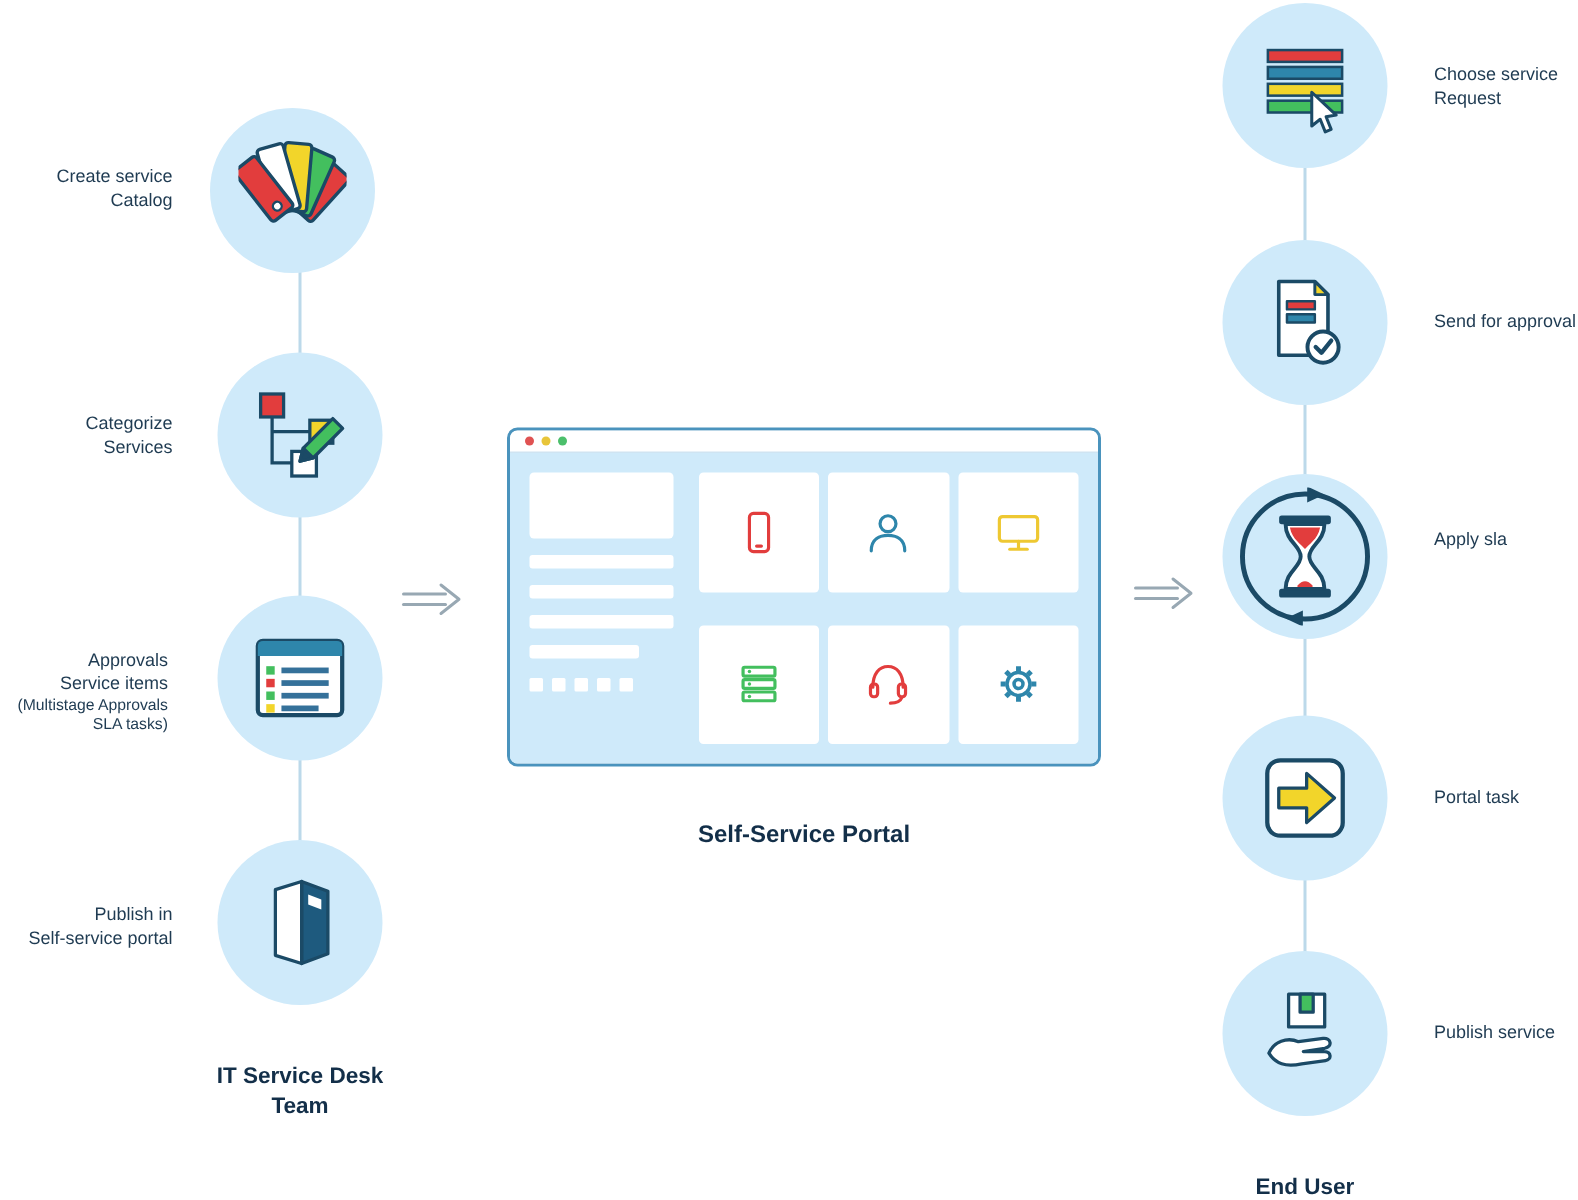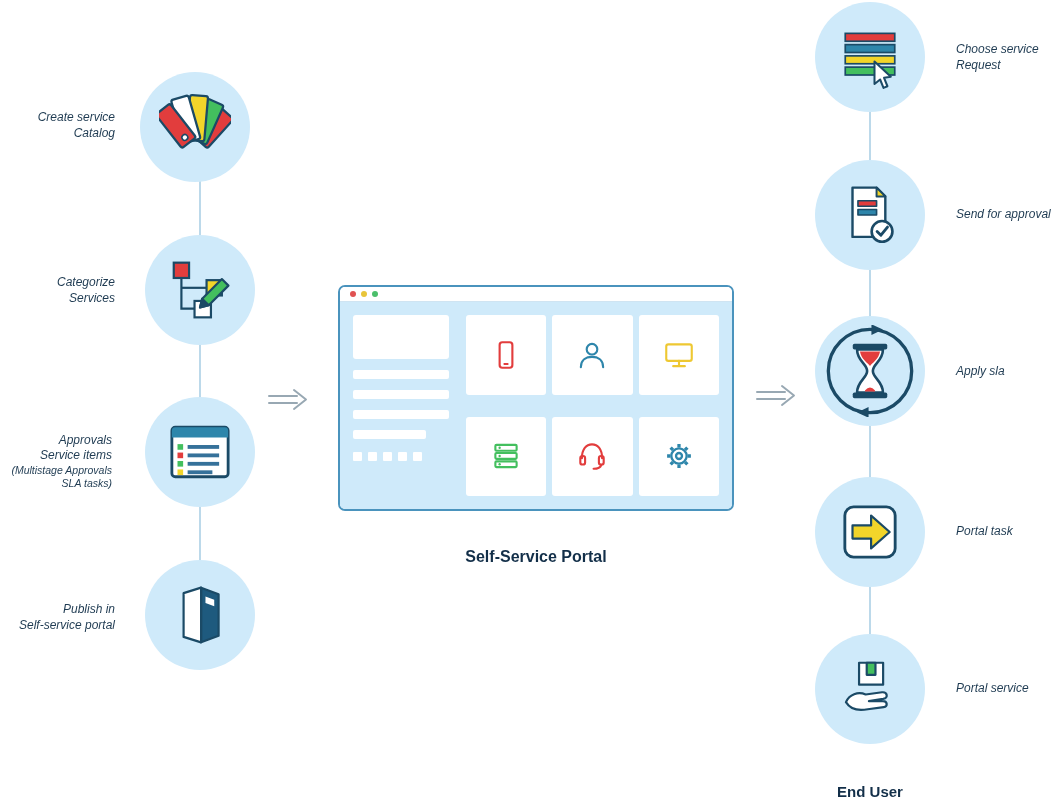--- a/index.html
+++ b/index.html
@@ -7,21 +7,21 @@
   #canvas { position:relative; width:1052px; height:800px; background:#ffffff; overflow:hidden; }
 
   .vline { position:absolute; width:2px; background:#bcd9ea; }
   #left-line  { left:199px; top:126px; height:490px; }
   #right-line { left:869px; top:57px;  height:632px; }
 
   .circle { position:absolute; width:110px; height:110px; border-radius:50%;
             background:#cfeafa; display:flex; align-items:center; justify-content:center; }
   .circle svg { display:block; }
 
-  .lbl { position:absolute; font-size:12px; line-height:1.3; color:#1f3b52; white-space:pre-line;font-style:italic; }
+  .lbl { position:absolute; font-size:12px; line-height:1.3; color:#1f3b52; white-space:pre-line; }
   .lbl-right { text-align:right; }
   .lbl-left  { text-align:left; }
   .sublbl { display:block; font-size:10.5px; color:#1f3b52; white-space:pre-line; }
 
   .col-title { position:absolute; font-size:15px; font-weight:bold; color:#132f49;
                text-align:center; line-height:1.35; white-space:pre-line; }
 
   .arrow { position:absolute; }
 
   
@@ -123,20 +123,22 @@
       <g stroke="#1b4a66" stroke-width="2" stroke-linejoin="round">
         <polygon points="33,7 49,13 49,51 33,57" fill="#1e5a7e"></polygon>
         <polygon points="17,12 33,7 33,57 17,52" fill="#ffffff"></polygon>
         <polygon points="37,15 45,18 45,24 37,21" fill="#ffffff" stroke="none"></polygon>
       </g>
     </svg>
   </div>
   <div class="lbl lbl-right" style="left:-5px;top:602px;width:120px">Publish in
 Self-service portal</div>
 
+  <div class="col-title" style="left:100px;top:708px;width:200px">IT Service Desk
+Team</div>
 
   <svg class="arrow" style="left:267px;top:387px" width="42" height="26" viewBox="0 0 42 26">
     <g fill="none" stroke="#98a8b3" stroke-width="2" stroke-linecap="round" stroke-linejoin="round">
       <path d="M2 9 H30"></path>
         <path d="M2 16 H30"></path>
         <path d="M27 3 L39 12.5 L27 22"></path>
     </g>
   </svg>
   <svg class="arrow" style="left:755px;top:383px" width="42" height="26" viewBox="0 0 42 26">
     <g fill="none" stroke="#98a8b3" stroke-width="2" stroke-linecap="round" stroke-linejoin="round">
@@ -271,36 +273,36 @@
       <circle cx="32" cy="32" r="29" fill="none" stroke="#1b4a66" stroke-width="2.3"></circle>
       <polygon points="33,-0.5 33,7 41,3.2" fill="#1b4a66"></polygon>
       <polygon points="31,57 31,64.5 23,60.8" fill="#1b4a66"></polygon>
       <rect x="20" y="13" width="24" height="4" rx="1.2" fill="#1b4a66"></rect>
       <rect x="20" y="47" width="24" height="4" rx="1.2" fill="#1b4a66"></rect>
       <path d="M23 17 C23 25 30 27 30 32 C30 37 23 39 23 47 H41 C41 39 34 37 34 32 C34 27 41 25 41 17 Z" fill="#ffffff" stroke="#1b4a66" stroke-width="1.8" stroke-linejoin="round"></path>
       <path d="M25 18.5 L39 18.5 C38 24 33.5 26.5 32 28.5 C30.5 26.5 26 24 25 18.5 Z" fill="#e23d3d"></path>
       <path d="M28.5 45.5 Q32 41.5 35.5 45.5 L35.5 46.2 H28.5 Z" fill="#e23d3d"></path>
     </svg>
   </div>
-  <div class="lbl lbl-left" style="left:956px;top:364px;width:96px">Apply sla</div>
+  <div class="lbl lbl-left" style="left:956px;top:352px;width:96px">Apply sla</div>
 
   <div class="circle" style="left:815px;top:477px">
     <svg width="70" height="70" viewBox="0 0 64 64">
       <rect x="9" y="9" width="46" height="46" rx="8" fill="#ffffff" stroke="#1b4a66" stroke-width="2.6"></rect>
       <polygon points="16,26 33,26 33,17 50,32 33,47 33,38 16,38" fill="#f2d52a" stroke="#1b4a66" stroke-width="2" stroke-linejoin="round"></polygon>
     </svg>
   </div>
   <div class="lbl lbl-left" style="left:956px;top:524px;width:96px">Portal task</div>
 
   <div class="circle" style="left:815px;top:634px">
     <svg width="70" height="70" viewBox="0 0 64 64">
       <g stroke="#1b4a66" stroke-width="2" stroke-linejoin="round">
         <rect x="22" y="8" width="22" height="20" fill="#ffffff"></rect>
         <rect x="29" y="8" width="8" height="11" fill="#43bf5e"></rect>
         <path d="M10 44 C13 37 21 34 28 37 L43 35 C48 34.5 49 40 44 41 L31 43 L44 43 C48 43 48.5 48 44.5 48.5 L30 50.5 C20 52.5 14 50.5 10 44 Z" fill="#ffffff" stroke-linecap="round"></path>
       </g>
     </svg>
   </div>
-  <div class="lbl lbl-left" style="left:956px;top:681px;width:96px">Portal service</div>
+  <div class="lbl lbl-left" style="left:956px;top:681px;width:96px">Publish service</div>
 
   <div class="col-title" style="left:820px;top:782px;width:100px">End User</div>
 
 </div>
 
 </body></html>

